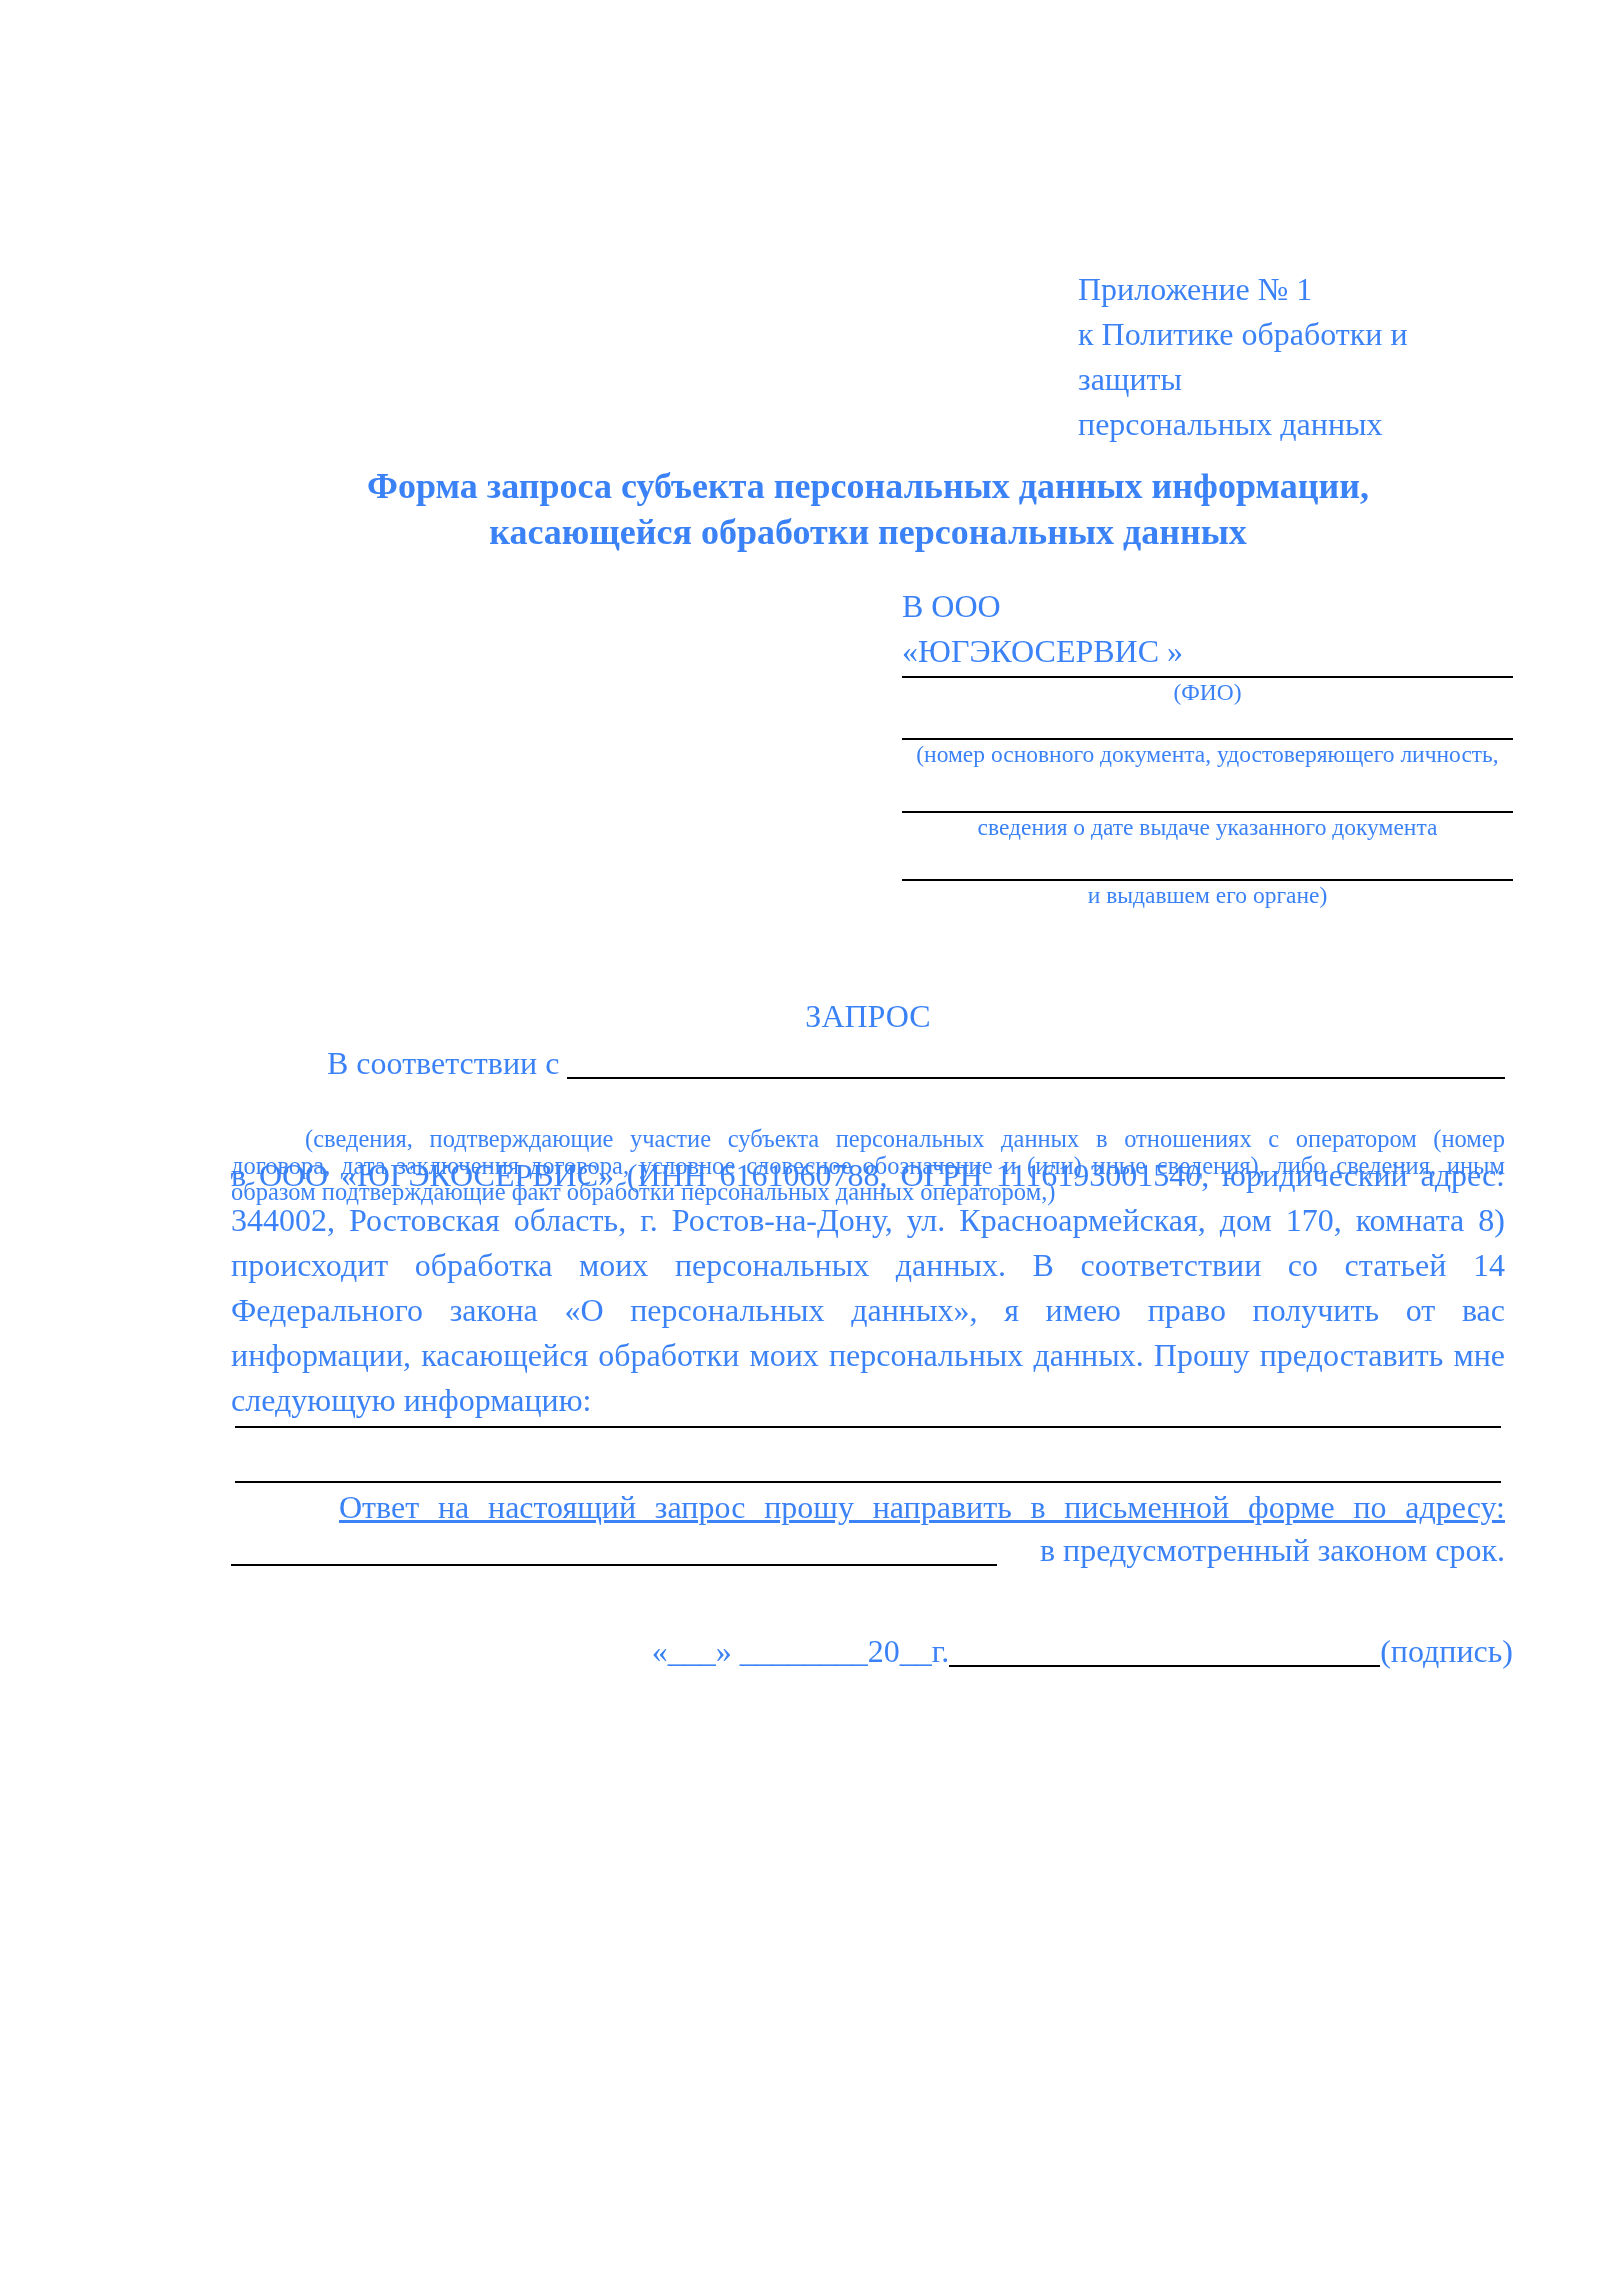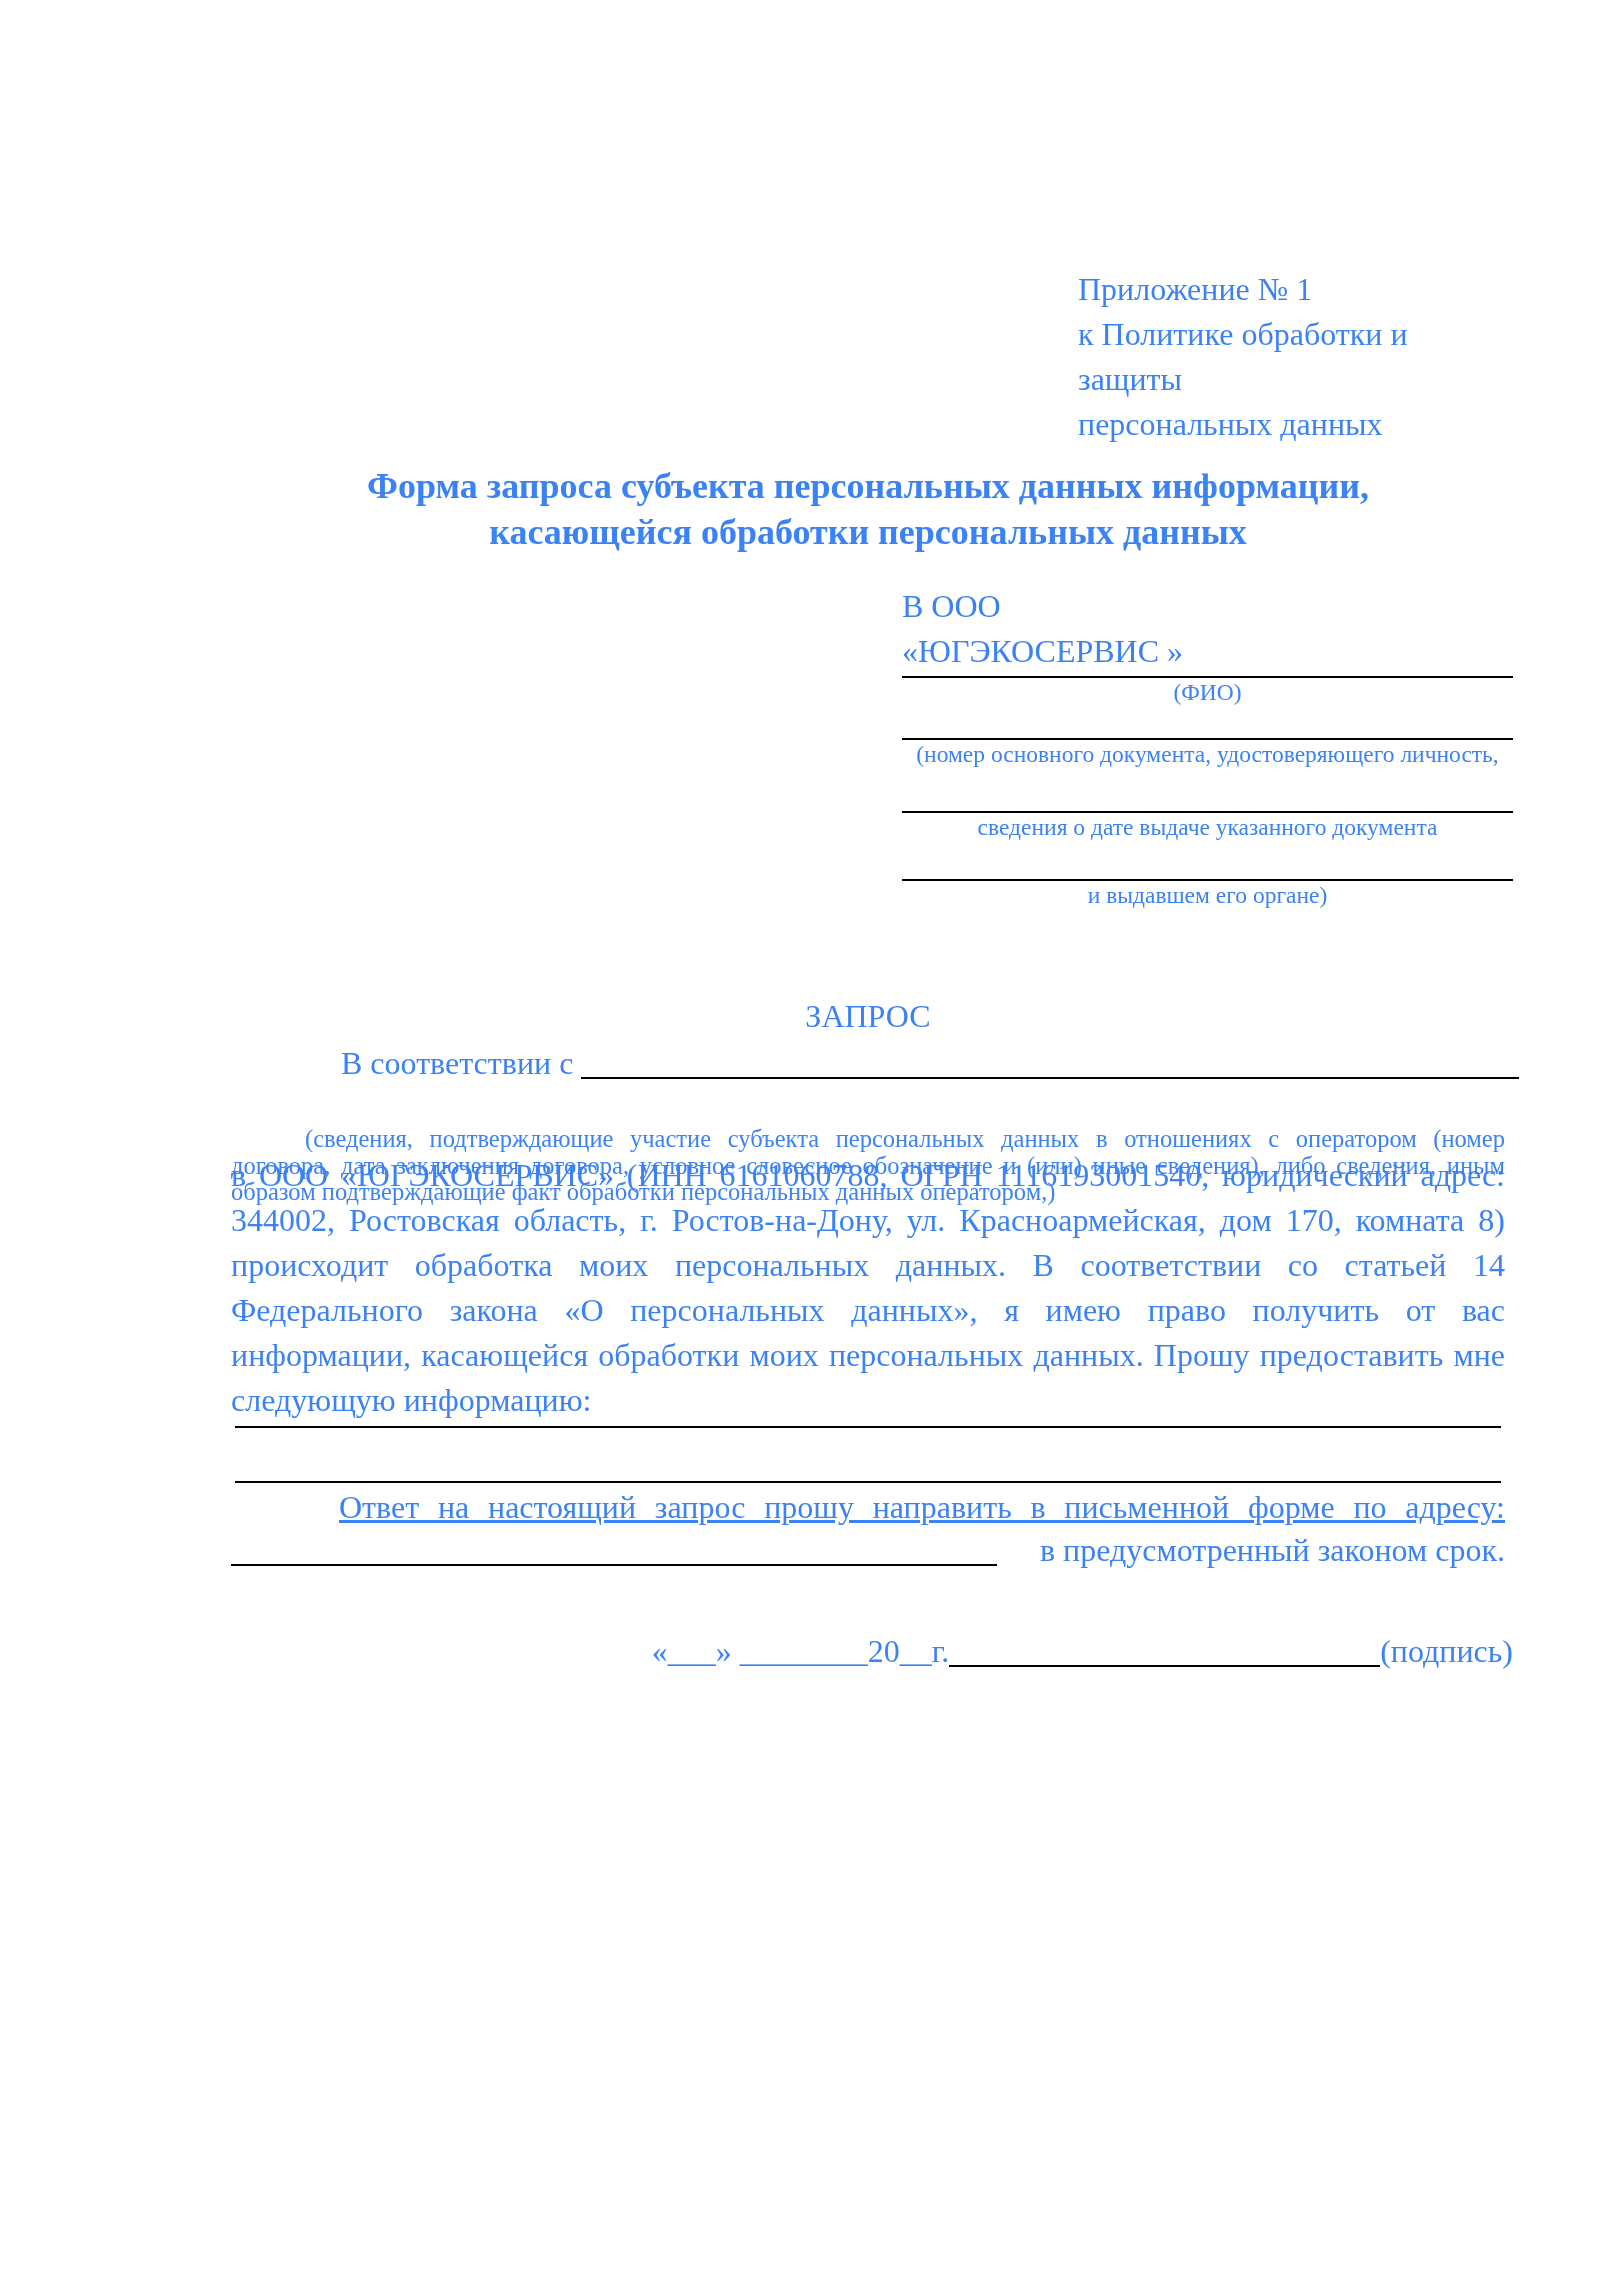--- a/index.html
+++ b/index.html
@@ -60,21 +60,21 @@
   .zapros {
     left: 231px;
     top: 994px;
     width: 1274px;
     text-align: center;
     font-size: 32px;
     line-height: 45px;
   }
 
   .intro-row {
-    left: 245px;
+    left: 231px;
     top: 1041px;
     width: 1274px;
     display: flex;
     font-size: 32px;
     line-height: 45px;
   }
   .indent-98 { width: 96px; flex: 0 0 96px; }
   .fill-rule {
     flex: 1 1 auto;
     border-bottom: 2.9px solid #000000;

